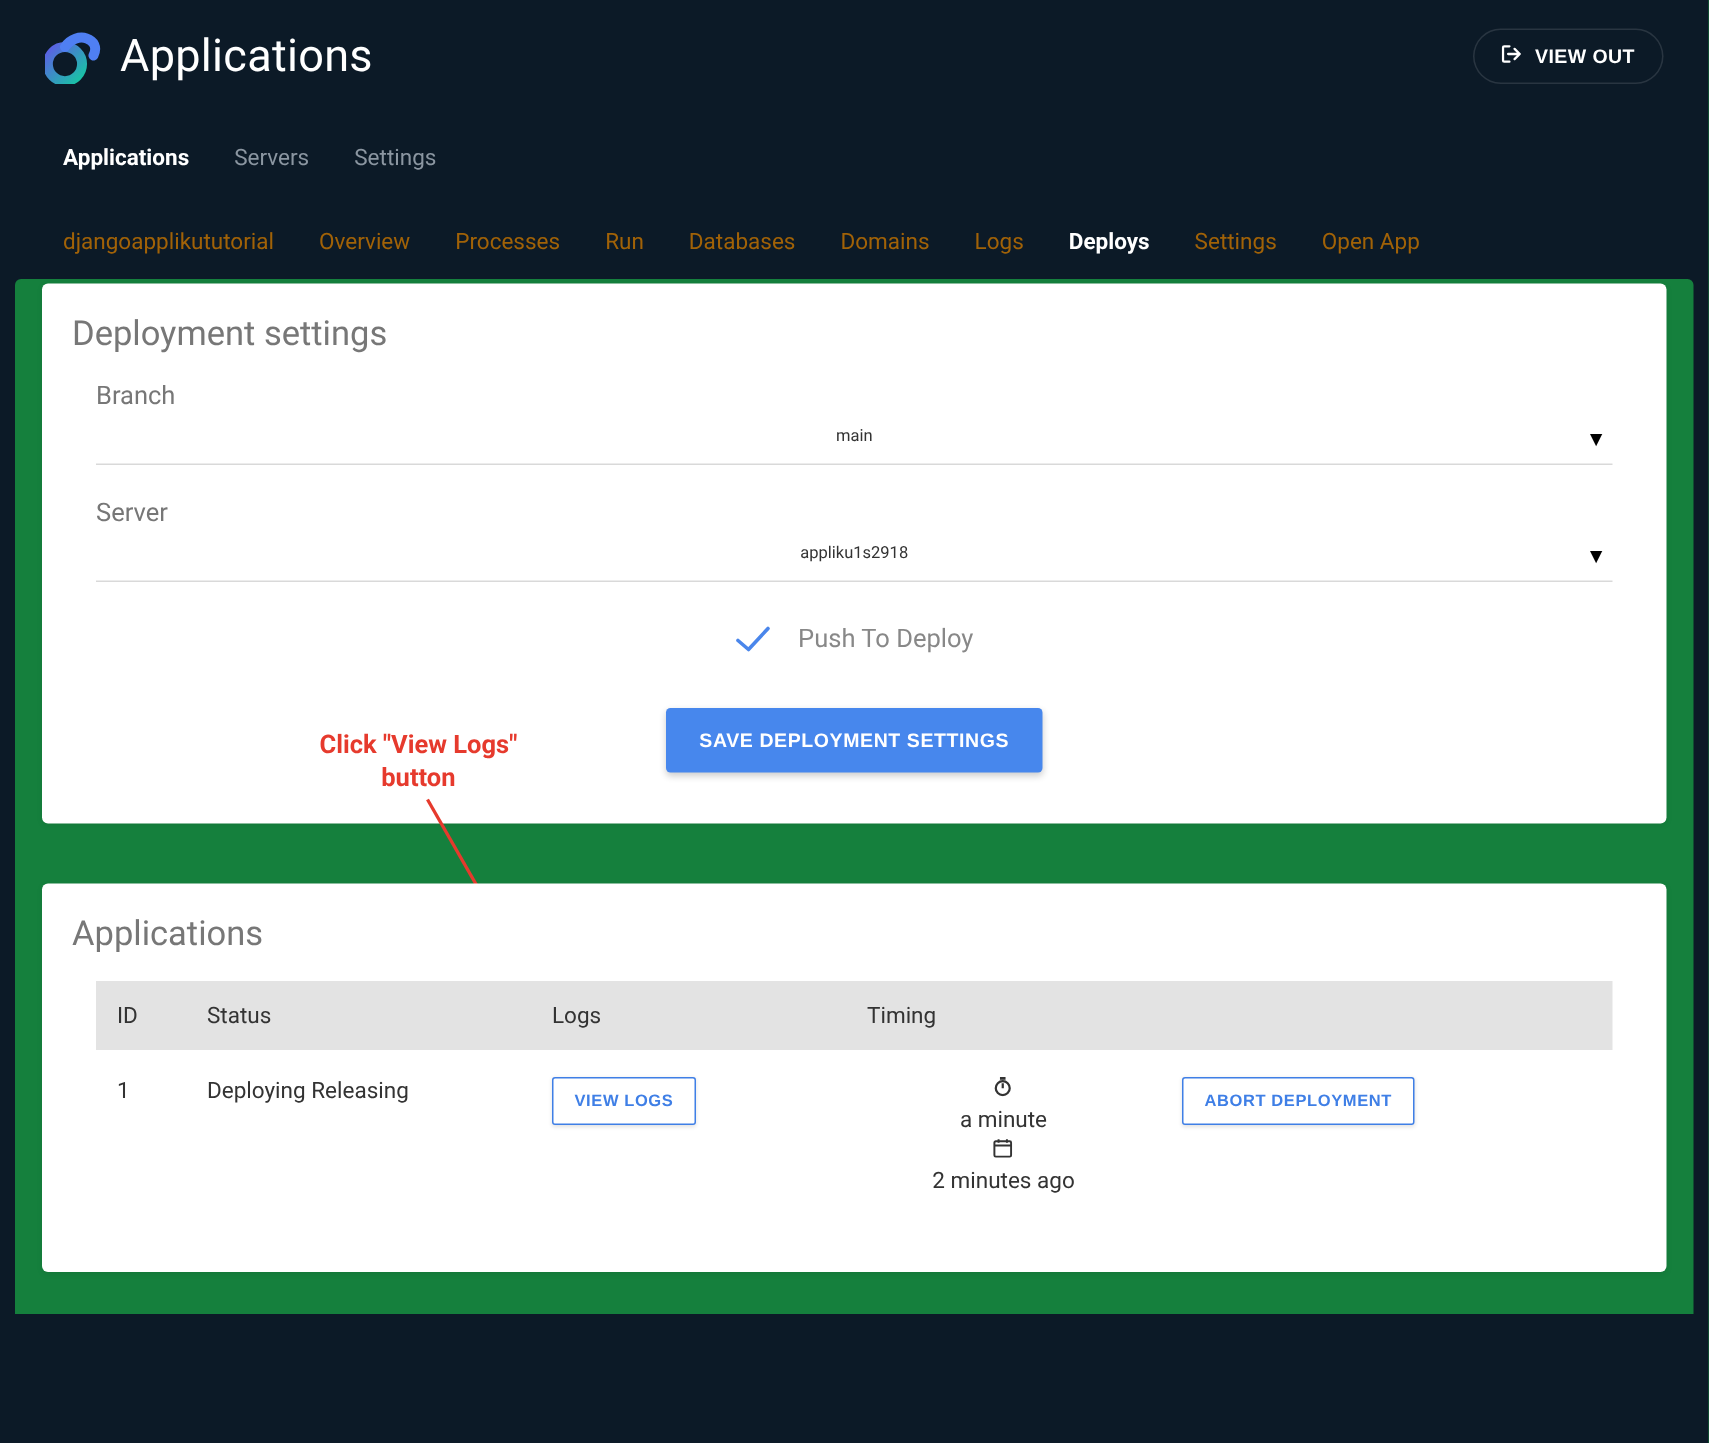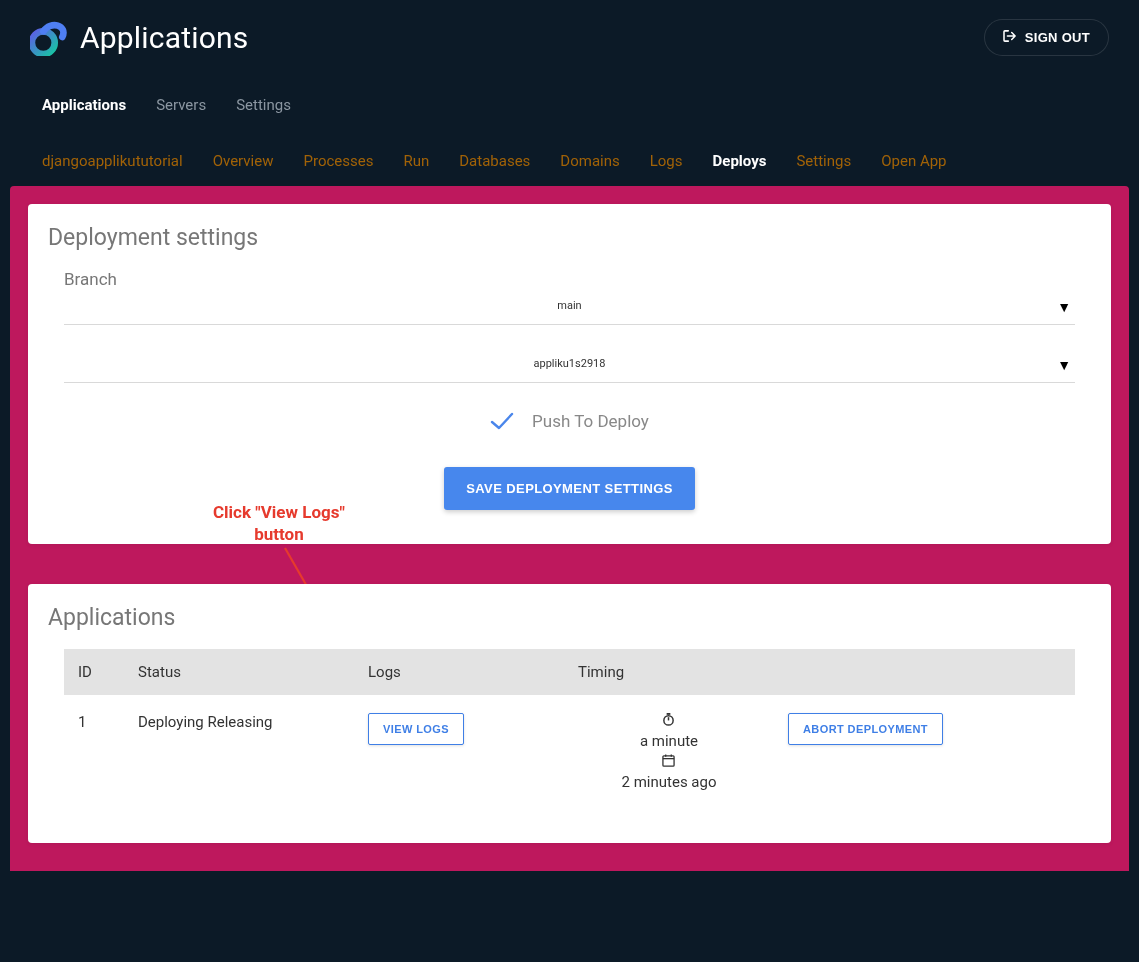--- a/index.html
+++ b/index.html
@@ -64,23 +64,23 @@
   .sub-nav ul { list-style:none; display:flex; gap: 30px; }
   .sub-nav a {
     display:inline-block;
     padding: 16px 0 16px 0;
     color: #a16207;
     font-size: 15px;
     text-decoration: none;
   }
   .sub-nav a.active { color:#fff; font-weight:700; }
   .content-wrap {
-    background: #be185d;
+    background: #15803d;
     margin: 0 10px 10px 10px;
-    padding: 18px 18px 28px 18px;
+    padding: 3px 18px 28px 18px;
     border-radius: 4px 4px 0 0;
   }
   .card {
     background: #fff;
     border-radius: 4px;
     box-shadow: 0 1px 4px rgba(0,0,0,0.08);
     padding: 20px 20px 34px 20px;
     position: relative;
   }
   .card + .card { margin-top: 40px; }
@@ -188,21 +188,21 @@
       </svg>
     </span>
     <span class="brand-title">Applications</span>
   </div>
   <button class="signout-btn">
     <span class="signout-icon">
       <svg width="14" height="12" viewBox="0 0 16 14">
         <path d="M6 1H2a1 1 0 0 0-1 1v10a1 1 0 0 0 1 1h4M10 3l4 4-4 4M14 7H5" fill="none" stroke="#fff" stroke-width="1.8" stroke-linecap="round" stroke-linejoin="round"></path>
       </svg>
     </span>
-    <span>SIGN OUT</span>
+    <span>VIEW OUT</span>
   </button>
 </div>
 
 <nav class="top-nav">
   <ul>
     <li><a href="#" class="active">Applications</a></li>
     <li><a href="#">Servers</a></li>
     <li><a href="#">Settings</a></li>
   </ul>
 </nav>
@@ -229,20 +229,21 @@
 
     <div class="form-row">
       <div class="form-label">Branch</div>
       <div class="select">
         <span class="select-value">main</span>
         <span class="select-caret">▼</span>
       </div>
     </div>
 
     <div class="form-row" style="margin-top:22px;">
+      <div class="form-label">Server</div>
       <div class="select">
         <span class="select-value">appliku1s2918</span>
         <span class="select-caret">▼</span>
       </div>
     </div>
 
     <div class="checkrow">
       <span class="check-icon">
         <svg width="24" height="20" viewBox="0 0 24 20">
           <path d="M2 11 L9 17 L22 3" fill="none" stroke="#4a86eb" stroke-width="2.4" stroke-linecap="round" stroke-linejoin="round"></path>

